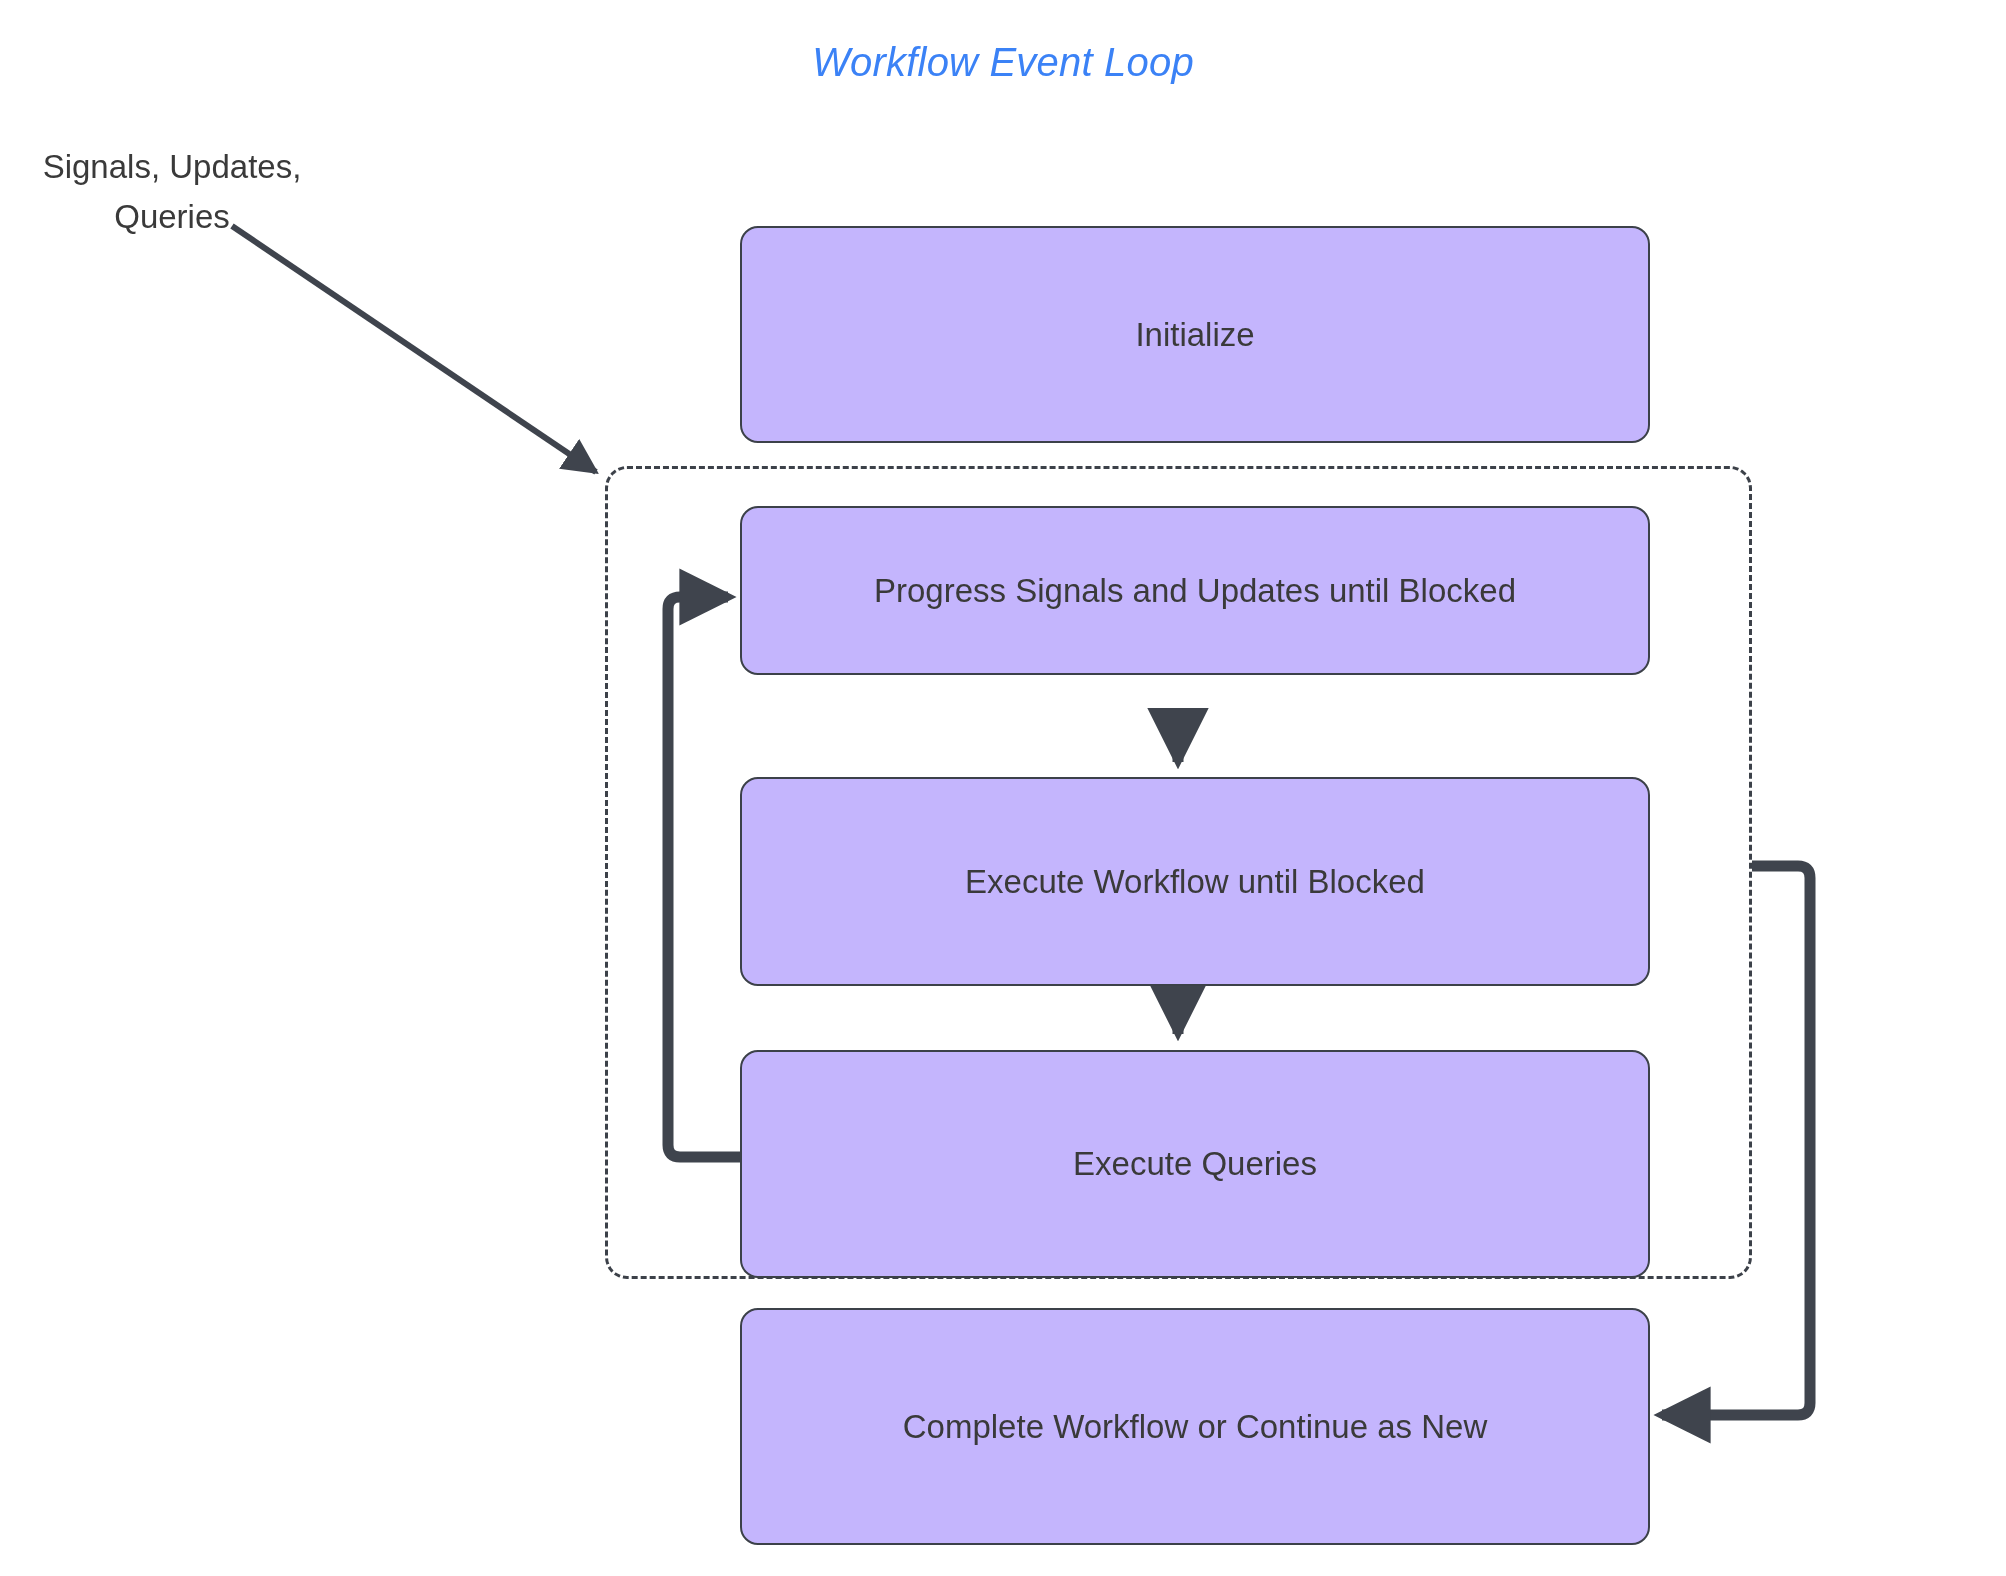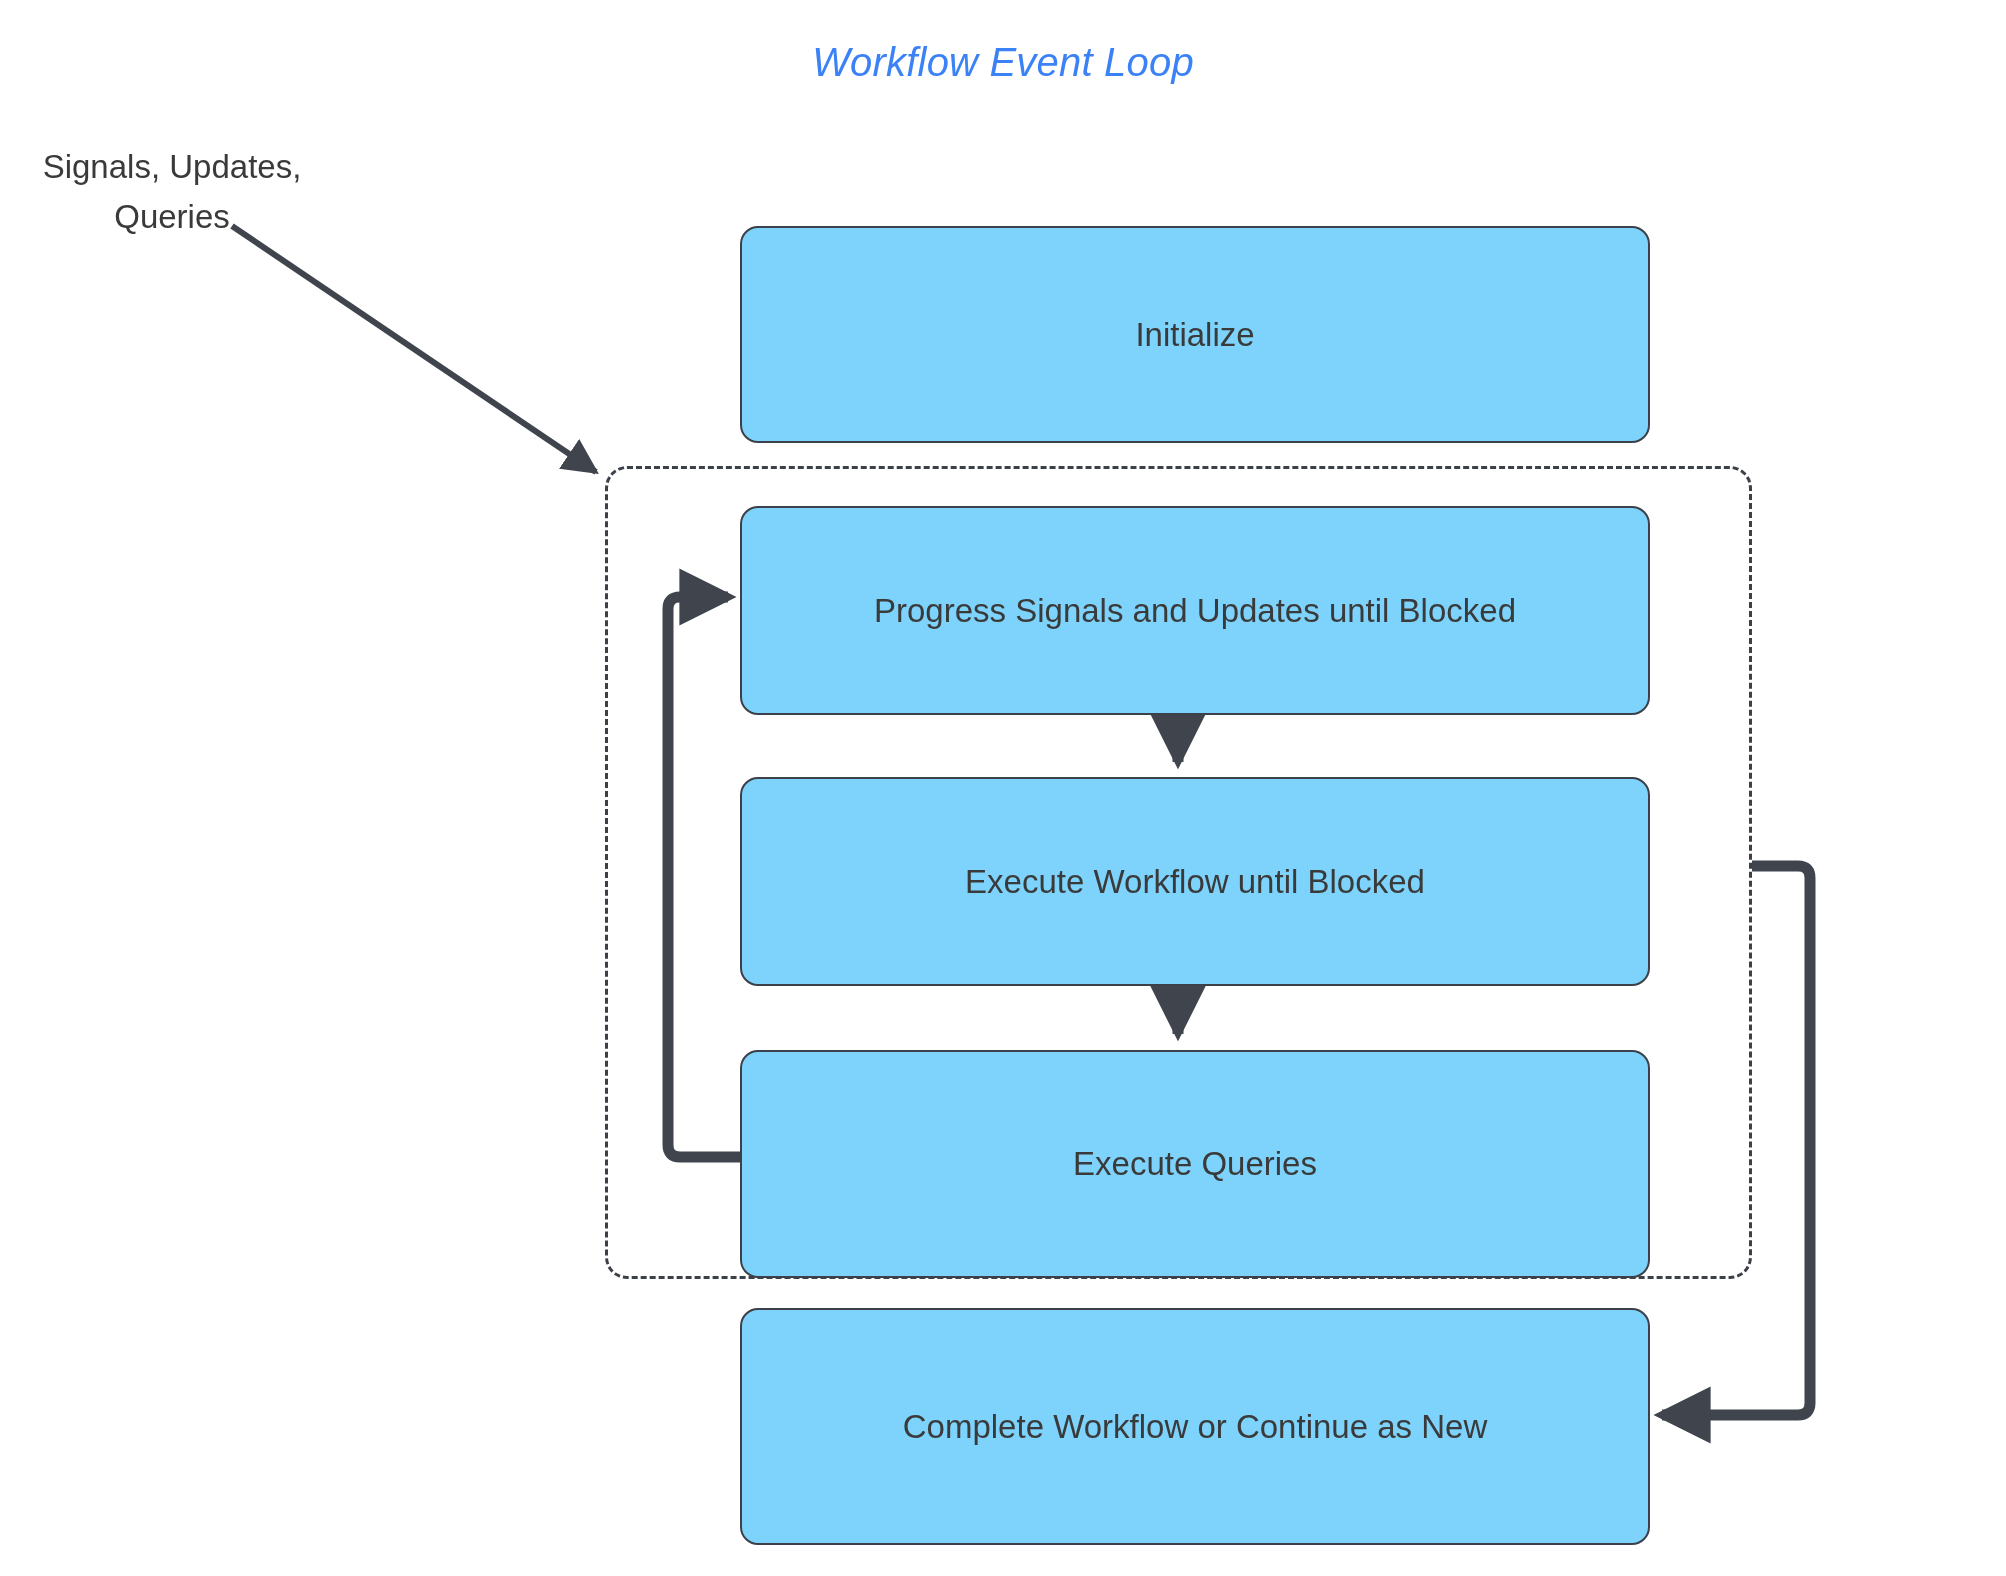--- a/index.html
+++ b/index.html
@@ -44,21 +44,21 @@
     width: 300px;
     text-align: center;
     font-size: 33px;
     line-height: 50px;
     color: #3a3a3a;
     white-space: pre-line;
   }
   .node-box {
     position: absolute;
     box-sizing: border-box;
-    background: #7dd3fc;
+    background: #c4b5fd;
     border: 2px solid #3c4149;
     border-radius: 18px;
     display: flex;
     align-items: center;
     justify-content: center;
     color: #3a3a3a;
     font-size: 33px;
   }
   .node-label {
     display: block;
@@ -66,21 +66,21 @@
     padding: 0 22px;
   }
   .loop-container {
     position: absolute;
     box-sizing: border-box;
     border: 3px dashed #3c4149;
     border-radius: 22px;
     background: transparent;
   }
   .node-initialize  { left: 740px;  top: 226px;  width: 910px; height: 217px; }
-  .node-progress-signals { left: 740px; top: 506px; width: 910px; height: 209px; }
+  .node-progress-signals { left: 740px; top: 506px; width: 910px; height: 169px; }
   .node-progress-workflow { left: 740px; top: 777px; width: 910px; height: 209px; }
   .node-execute-queries { left: 740px; top: 1050px; width: 910px; height: 228px; }
   .node-complete-workflow { left: 740px; top: 1308px; width: 910px; height: 237px; }
   .loop-region { left: 605px; top: 466px; width: 1147px; height: 813px; }
 </style>
 </head>
 <body>
 
 <div id="canvas">
 

